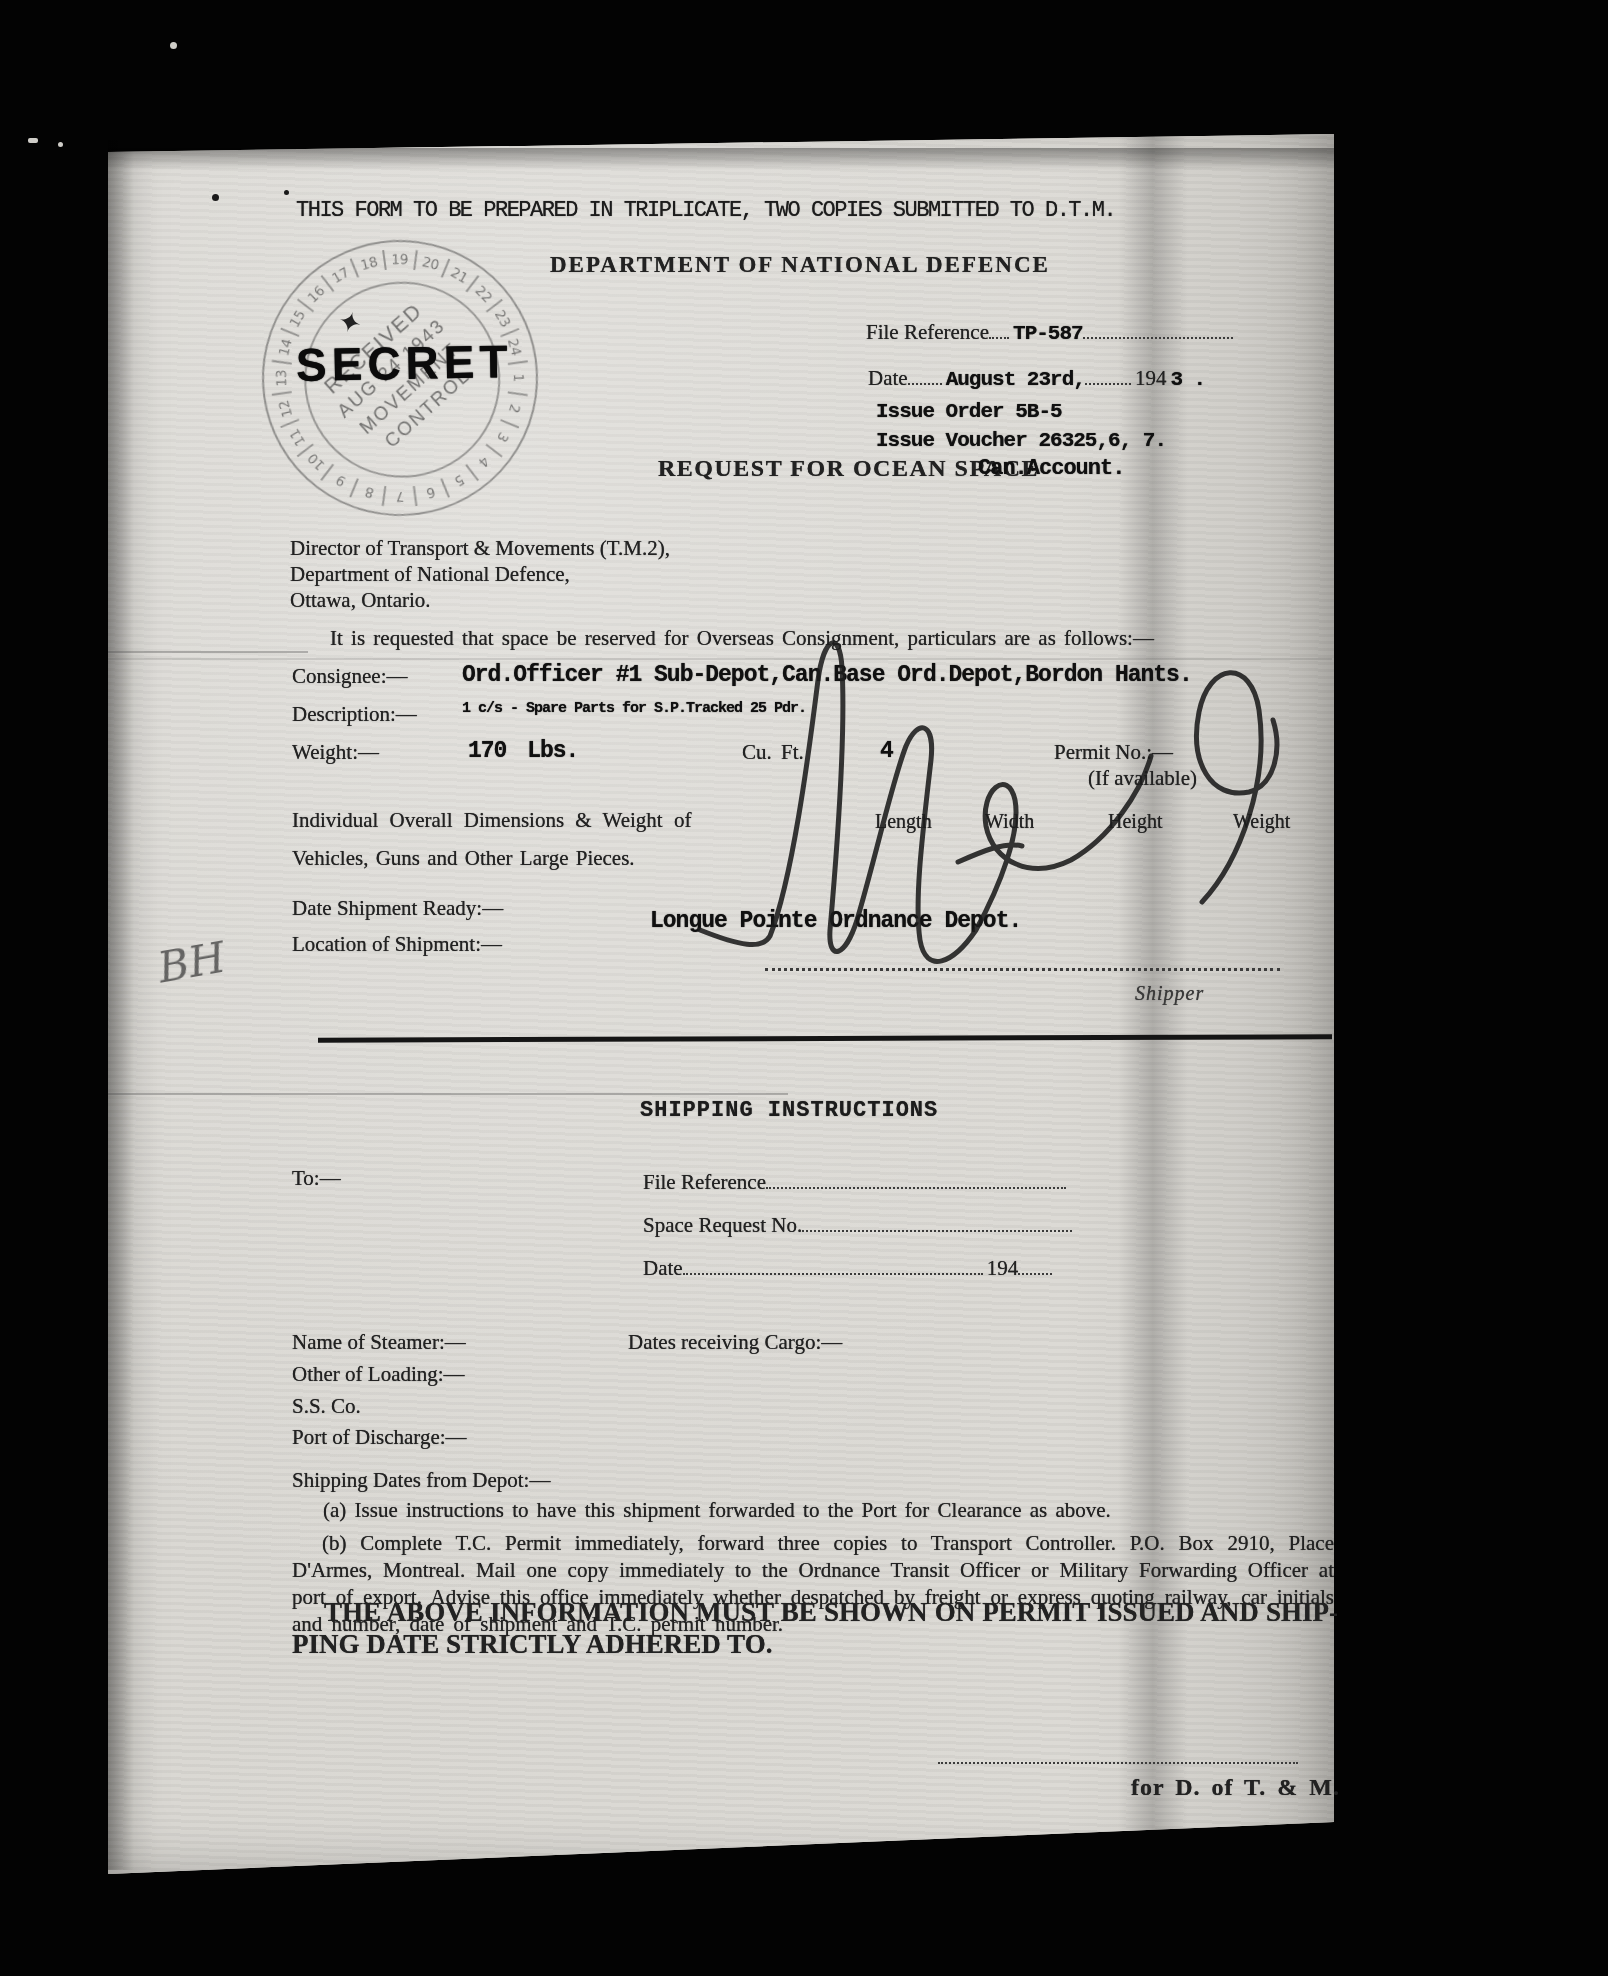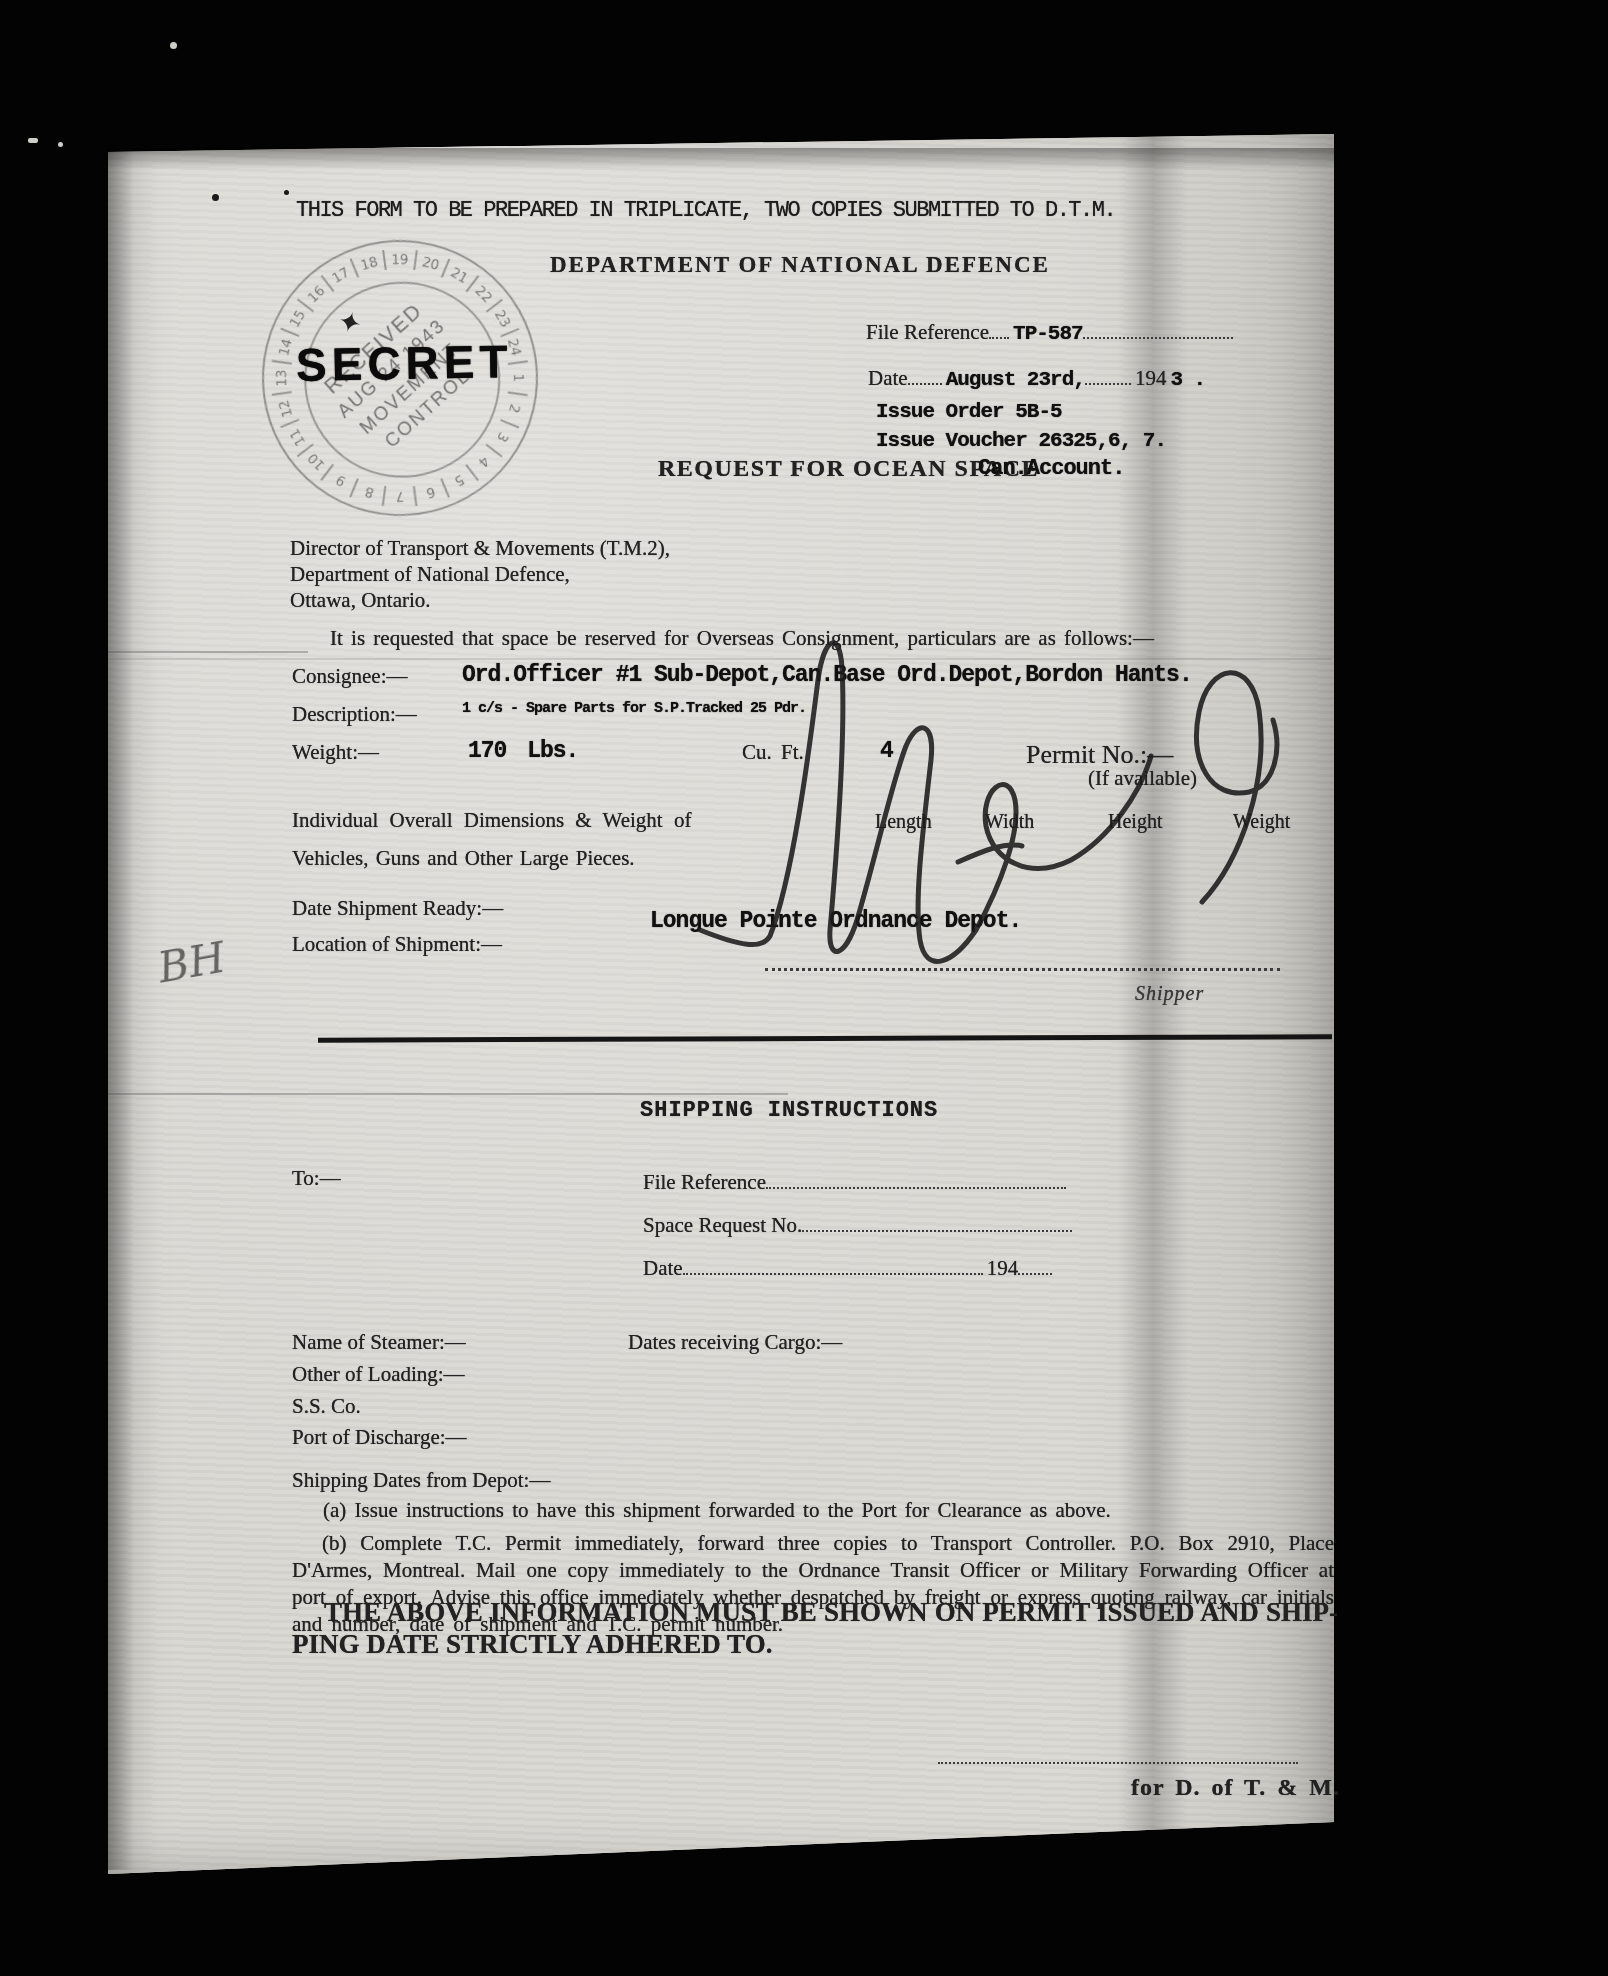--- a/index.html
+++ b/index.html
@@ -171,21 +171,21 @@
   <div class="abs serif" style="left:292px;top:664px;font-size:21px;">Consignee:—</div>
   <div class="abs typed" style="left:462px;top:662px;font-size:23px;">Ord.Officer #1 Sub-Depot,Can.Base Ord.Depot,Bordon Hants.</div>
 
   <div class="abs serif" style="left:292px;top:702px;font-size:21px;">Description:—</div>
   <div class="abs typed" style="left:462px;top:700px;font-size:15px;">1 c/s - Spare Parts for S.P.Tracked 25 Pdr.</div>
 
   <div class="abs serif" style="left:292px;top:740px;font-size:21px;">Weight:—</div>
   <div class="abs typed" style="left:468px;top:738px;font-size:23px;word-spacing:8px;">170 Lbs.</div>
   <div class="abs serif" style="left:742px;top:740px;font-size:21px;word-spacing:4px;">Cu. Ft.</div>
   <div class="abs typed" style="left:880px;top:738px;font-size:23px;">4</div>
-  <div class="abs serif" style="left:1026px;top:740px;font-size:26px;">Permit No.:—</div>
+  <div class="abs serif" style="left:1054px;top:740px;font-size:21px;">Permit No.:—</div>
   <div class="abs serif" style="left:1088px;top:766px;font-size:21px;">(If available)</div>
 
   <div class="abs serif" style="left:292px;top:808px;font-size:21px;word-spacing:6px;">Individual Overall Dimensions &amp; Weight of</div>
   <div class="abs serif" style="left:875px;top:810px;font-size:20px;">Length</div>
   <div class="abs serif" style="left:985px;top:810px;font-size:20px;">Width</div>
   <div class="abs serif" style="left:1108px;top:810px;font-size:20px;">Height</div>
   <div class="abs serif" style="left:1233px;top:810px;font-size:20px;">Weight</div>
   <div class="abs serif" style="left:292px;top:846px;font-size:21px;word-spacing:2px;">Vehicles, Guns and Other Large Pieces.</div>
 
   <div class="abs serif" style="left:292px;top:896px;font-size:21px;">Date Shipment Ready:—</div>

